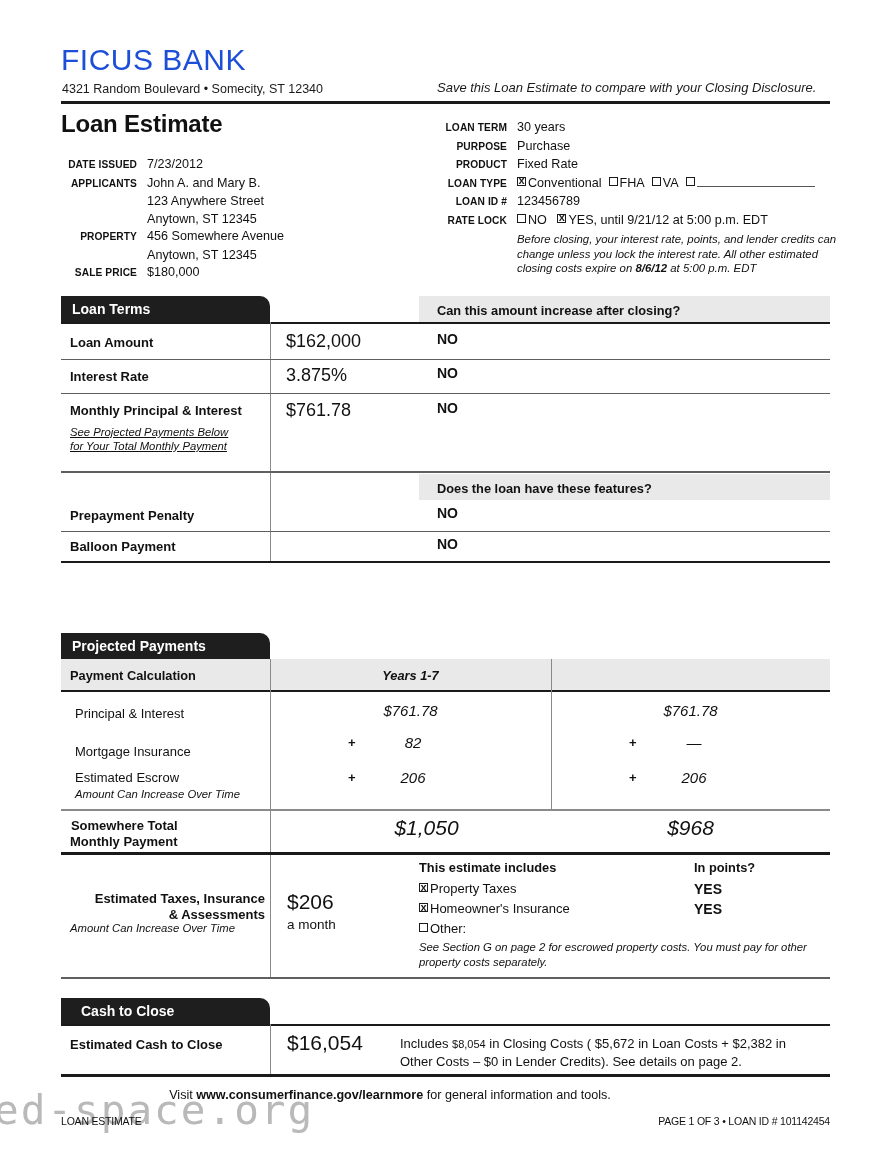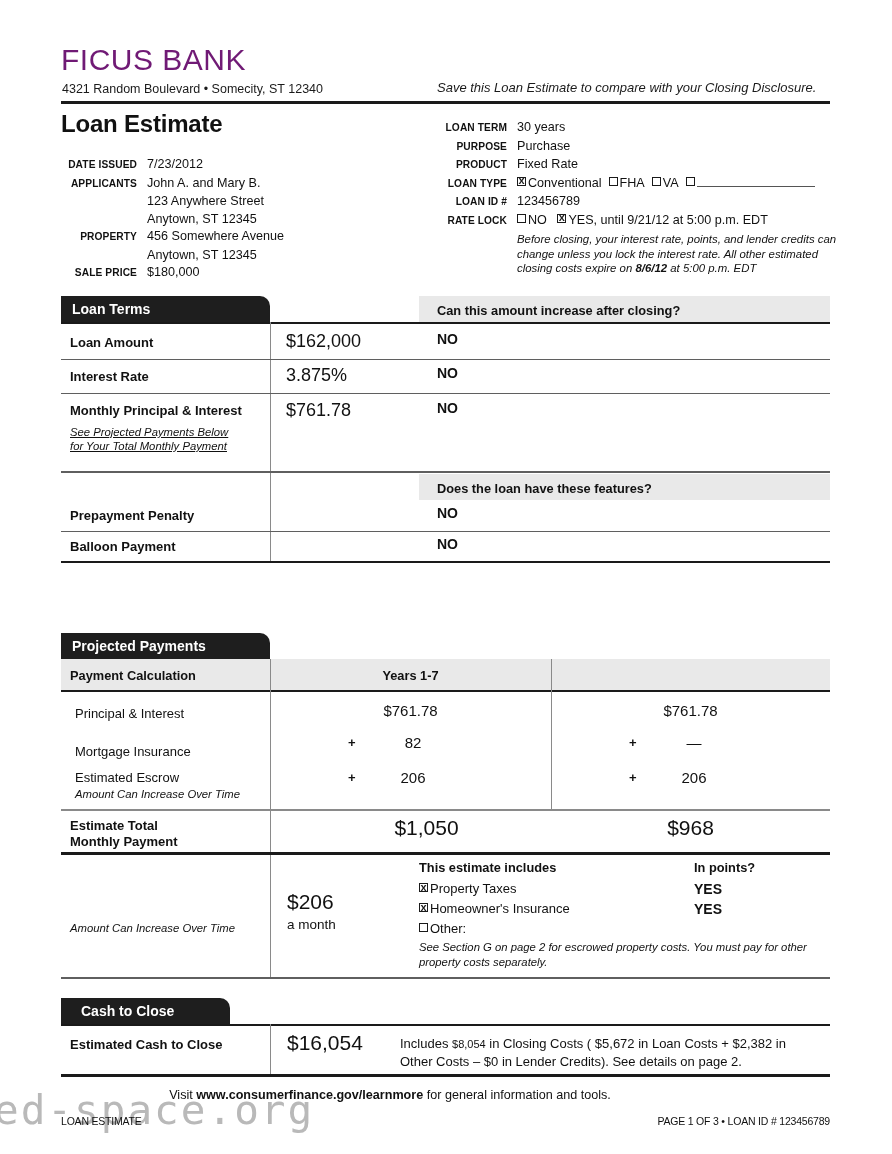--- a/index.html
+++ b/index.html
@@ -22,21 +22,21 @@
     height: 1154px;
   }
 
   
   .bank-name {
     position: absolute;
     left: 61px; top: 43px;
     font-size: 30px;
     font-weight: 400;
     letter-spacing: 0.5px;
-    color: #701a75;
+    color: #1d4ed8;
   }
   .bank-addr {
     position: absolute;
     left: 62px; top: 82px;
     font-size: 12.5px;
     color: #1a1a1a;
   }
   .save-note {
     position: absolute;
     left: 437px; top: 80px;
@@ -138,29 +138,29 @@
   }
 
   .hline { position: absolute; background: #1a1a1a; }
   .vline { position: absolute; background: #8a8a8a; width: 1px; }
   .grayband {
     position: absolute;
     background: #e9e9e9;
   }
 
   .cell { position: absolute; box-sizing: border-box; }
-  .lbl-bold { font-size: 13px; font-weight: bold; }
+  .lbl-bold { font-size: 13px; font-weight: bold; text-align: right; }
   .lbl-reg  { font-size: 13px; font-weight: 400; }
   .lbl-ital { font-size: 11.3px; font-style: italic; line-height: 14px; }
   .val-big  { font-size: 18px; font-weight: 400; }
   .val-mid  { font-size: 15px; font-weight: 400; }
   .ans-bold { font-size: 14px; font-weight: bold; }
   .hdr-bold { font-size: 12.8px; font-weight: bold; }
 
-  .center { text-align: center; }
+  .center { text-align: center; font-style: italic; }
 
   
   .foot-visit {
     position: absolute;
     left: 0; top: 1088px;
     width: 780px;
     text-align: center;
     font-size: 12.6px;
   }
   .foot-visit b { font-weight: bold; }
@@ -319,28 +319,32 @@
   <div class="cell lbl-reg" style="left:75px; top:770px;">Estimated Escrow</div>
   <div class="cell lbl-ital" style="left:75px; top:787px;">Amount Can Increase Over Time</div>
   <div class="cell val-mid" style="left:348px; top:770px; font-weight:bold; font-size:13px;">+</div>
   <div class="cell val-mid center" style="left:385px; top:769px; width:56px;">206</div>
   <div class="cell val-mid" style="left:629px; top:770px; font-weight:bold; font-size:13px;">+</div>
   <div class="cell val-mid center" style="left:666px; top:769px; width:56px;">206</div>
 
   <div class="hline" style="left:61px; top:809px; width:769px; height:2px; background:#8a8a8a;"></div>
 
   <div class="cell lbl-bold" style="left:70px; top:818px; line-height:16px;">
-    <div>Estimate Total</div>
+    <div>Somewhere Total</div>
     <div>Monthly Payment</div>
   </div>
   <div class="cell center" style="left:270px; top:816px; width:281px; font-size:21px;margin-left:16px;">$1,050</div>
   <div class="cell center" style="left:551px; top:816px; width:279px; font-size:21px;">$968</div>
 
   <div class="hline" style="left:61px; top:852px; width:769px; height:2.5px;"></div>
 
+  <div class="cell lbl-bold" style="left:70px; top:891px; line-height:16px; width:195px;">
+    <div>Estimated Taxes, Insurance</div>
+    <div>&amp; Assessments</div>
+  </div>
   <div class="cell lbl-ital" style="left:70px; top:921px;">Amount Can Increase Over Time</div>
 
   <div class="cell" style="left:287px; top:890px; font-size:21px;">$206</div>
   <div class="cell" style="left:287px; top:917px; font-size:13.5px;">a month</div>
 
   <div class="cell hdr-bold" style="left:419px; top:860px;">This estimate includes</div>
   <div class="cell hdr-bold" style="left:694px; top:860px;">In points?</div>
 
   <div class="cell lbl-reg" style="left:419px; top:881px;">
     <span class="cb checked"></span><span>Property Taxes</span>
@@ -356,34 +360,34 @@
     <span class="cb"></span><span>Other:</span>
   </div>
 
   <div class="cell lbl-ital" style="left:419px; top:940px; width:415px; line-height:15px;">
     <div>See Section G on page 2 for escrowed property costs. You must pay for other</div>
     <div>property costs separately.</div>
   </div>
 
   <div class="hline" style="left:61px; top:977px; width:769px; height:1.5px; background:#5f5f5f;"></div>
 
-  <div class="sect-tab" style="left:61px; top:998px; width:169px;padding-left:20px;">Cash to Close</div>
+  <div class="sect-tab" style="left:61px; top:998px; width:209px;padding-left:20px;">Cash to Close</div>
   <div class="hline" style="left:61px; top:1024px; width:769px; height:2px;"></div>
   <div class="vline" style="left:270px; top:1024px; height:50px;"></div>
 
   <div class="cell lbl-bold" style="left:70px; top:1037px;">Estimated Cash to Close</div>
   <div class="cell" style="left:287px; top:1031px; font-size:21px;">$16,054</div>
   <div class="cell" style="left:400px; top:1035px; width:420px; font-size:13px; line-height:18px;">
     <span>Includes</span>
     <span style="font-size:11px;">$8,054</span>
     <span>in Closing Costs ( $5,672 in Loan Costs + $2,382 in</span>
     <span>Other Costs – $0 in Lender Credits). See details on page 2.</span>
   </div>
   <div class="hline" style="left:61px; top:1074px; width:769px; height:2.5px;"></div>
 
   <div class="foot-visit">
     <span>Visit </span><b>www.consumerfinance.gov/learnmore</b><span> for general information and tools.</span>
   </div>
   <div class="watermark">ed-space.org</div>
   <div class="foot-left">LOAN ESTIMATE</div>
-  <div class="foot-right">PAGE 1 OF 3 • LOAN ID # 123456789</div>
+  <div class="foot-right">PAGE 1 OF 3 • LOAN ID # 101142454</div>
 
 </div>
 
 </body></html>

